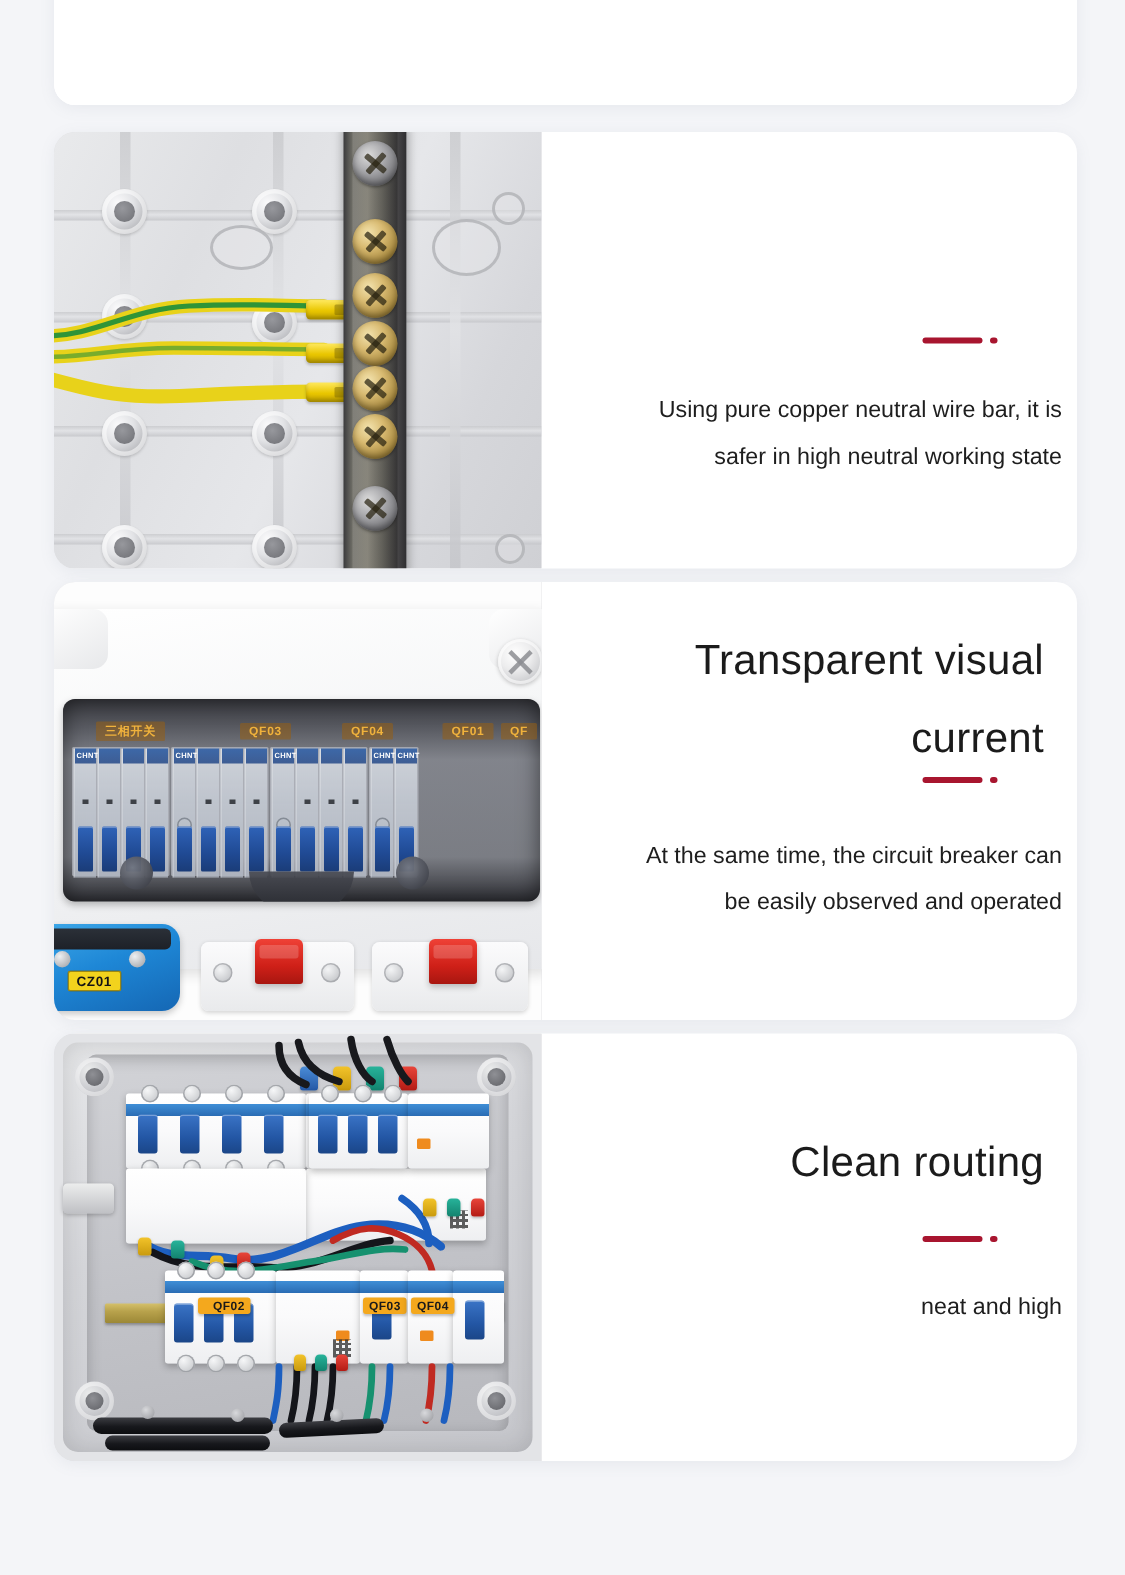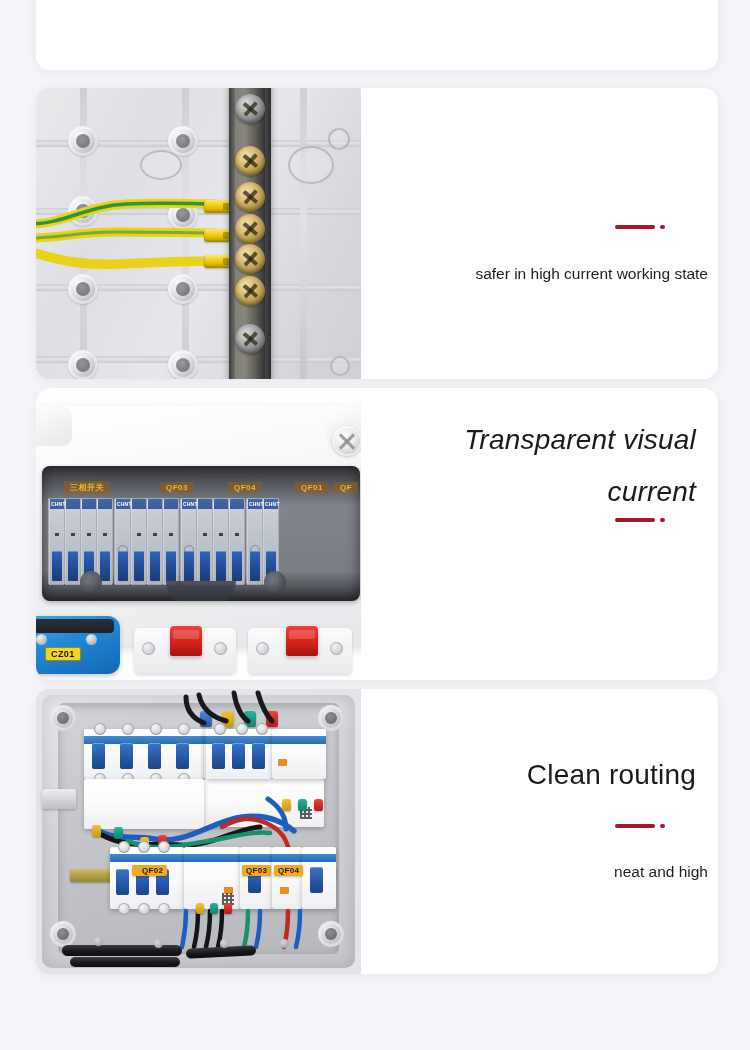--- a/index.html
+++ b/index.html
@@ -60,21 +60,21 @@
     right: 22px;
     width: 290px;
     text-align: right;
     font-size: 28px;
     line-height: 52px;
     color: #1b1b1b;
     font-weight: 400;
     letter-spacing: .2px;
   }
   #card-1 .heading { top: 34px; }
-  #card-2 .heading { top: 26px; font-style: italic; }
+  #card-2 .heading { top: 26px; }
   #card-3 .heading { top: 60px; }
 
   .divider {
     position: absolute;
     right: 53px;
     display: flex;
     align-items: center;
     gap: 5px;
   }
   #card-1 .divider { top: 137px; }
@@ -501,21 +501,22 @@
       <div class="p1-screw dark" style="top:240px;"></div>
     </div>
   </div>
 
   <div class="textcol">
     <div class="divider">
       <span class="bar"></span>
       <span class="dot"></span>
     </div>
     <div class="body-text">
-      <div>safer in high current working state</div>
+      <div>Using pure copper neutral wire bar, it is</div>
+      <div>safer in high neutral working state</div>
     </div>
   </div>
 </div>
 
 <div class="card" id="card-2">
 
   <div class="photo">
     <div class="p2-bg"></div>
 
     <div class="p2-box"></div>
@@ -644,20 +645,24 @@
   </div>
 
   <div class="textcol">
     <div class="heading">
       <div>Transparent visual</div>
       <div>current</div>
     </div>
     <div class="divider">
       <span class="bar"></span>
       <span class="dot"></span>
+    </div>
+    <div class="body-text">
+      <div>At the same time, the circuit breaker can</div>
+      <div>be easily observed and operated</div>
     </div>
   </div>
 </div>
 
 <div class="card" id="card-3">
 
   <div class="photo">
     <div class="p3-bg"></div>
     <div class="p3-case"></div>
     <div class="p3-inner"></div>

